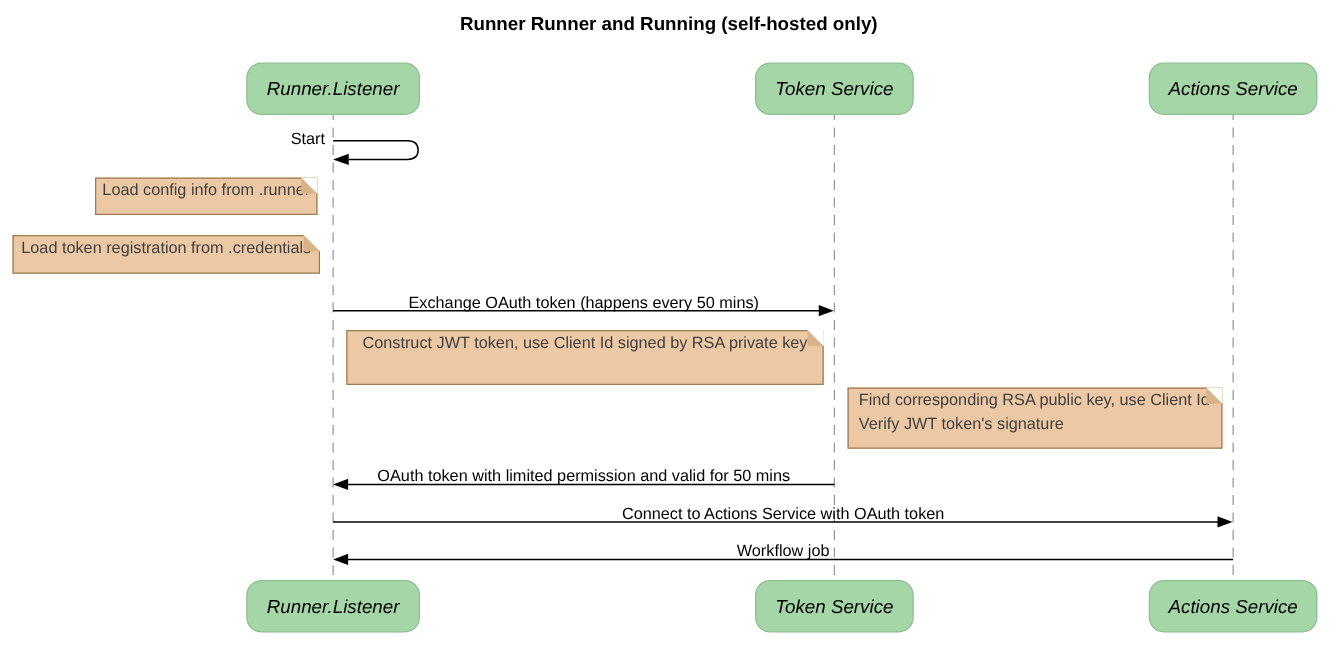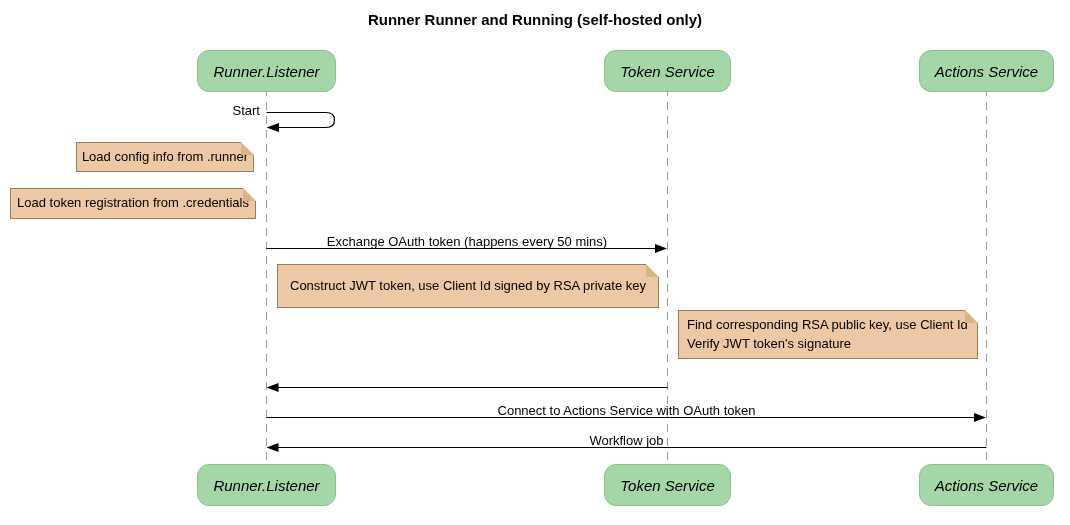--- a/index.html
+++ b/index.html
@@ -61,23 +61,23 @@
   .lbl-exchange { left: 267px; top: 234px; width: 400px; text-align: center; }
   .lbl-oauth    { left: 267px; top: 373px; width: 400px; text-align: center; }
   .lbl-connect  { left: 267px; top: 403px; width: 719px; text-align: center; }
   .lbl-workflow { left: 267px; top: 433px; width: 719px; text-align: center; }
   .note {
     position: absolute;
     background: #ECC8A4;
     border: 1px solid #9C7C52;
     box-sizing: border-box;
     font-size: 13px;
-    color: #000000;
+    color: #404040;
     display: flex;
-    align-items: center;
+    align-items: flex-start;
     justify-content: center;
     white-space: pre-line;
     line-height: 1.45;
   }
   .note .fold {
     position: absolute;
     top: -1px;
     right: -1px;
     width: 0;
     height: 0;
@@ -123,20 +123,21 @@
   <div class="participant p1 row-top">Runner.Listener</div>
   <div class="participant p2 row-top">Token Service</div>
   <div class="participant p3 row-top">Actions Service</div>
 
   <div class="participant p1 row-bottom">Runner.Listener</div>
   <div class="participant p2 row-bottom">Token Service</div>
   <div class="participant p3 row-bottom">Actions Service</div>
 
   <div class="msg-label lbl-start">Start</div>
   <div class="msg-label lbl-exchange">Exchange OAuth token (happens every 50 mins)</div>
+  <div class="msg-label lbl-oauth">OAuth token with limited permission and valid for 50 mins</div>
   <div class="msg-label lbl-connect">Connect to Actions Service with OAuth token</div>
   <div class="msg-label lbl-workflow">Workflow job</div>
 
   <div class="note note1">
     <span class="fold"></span>
     <span>Load config info from .runner</span>
   </div>
   <div class="note note2">
     <span class="fold"></span>
     <span>Load token registration from .credentials</span>

